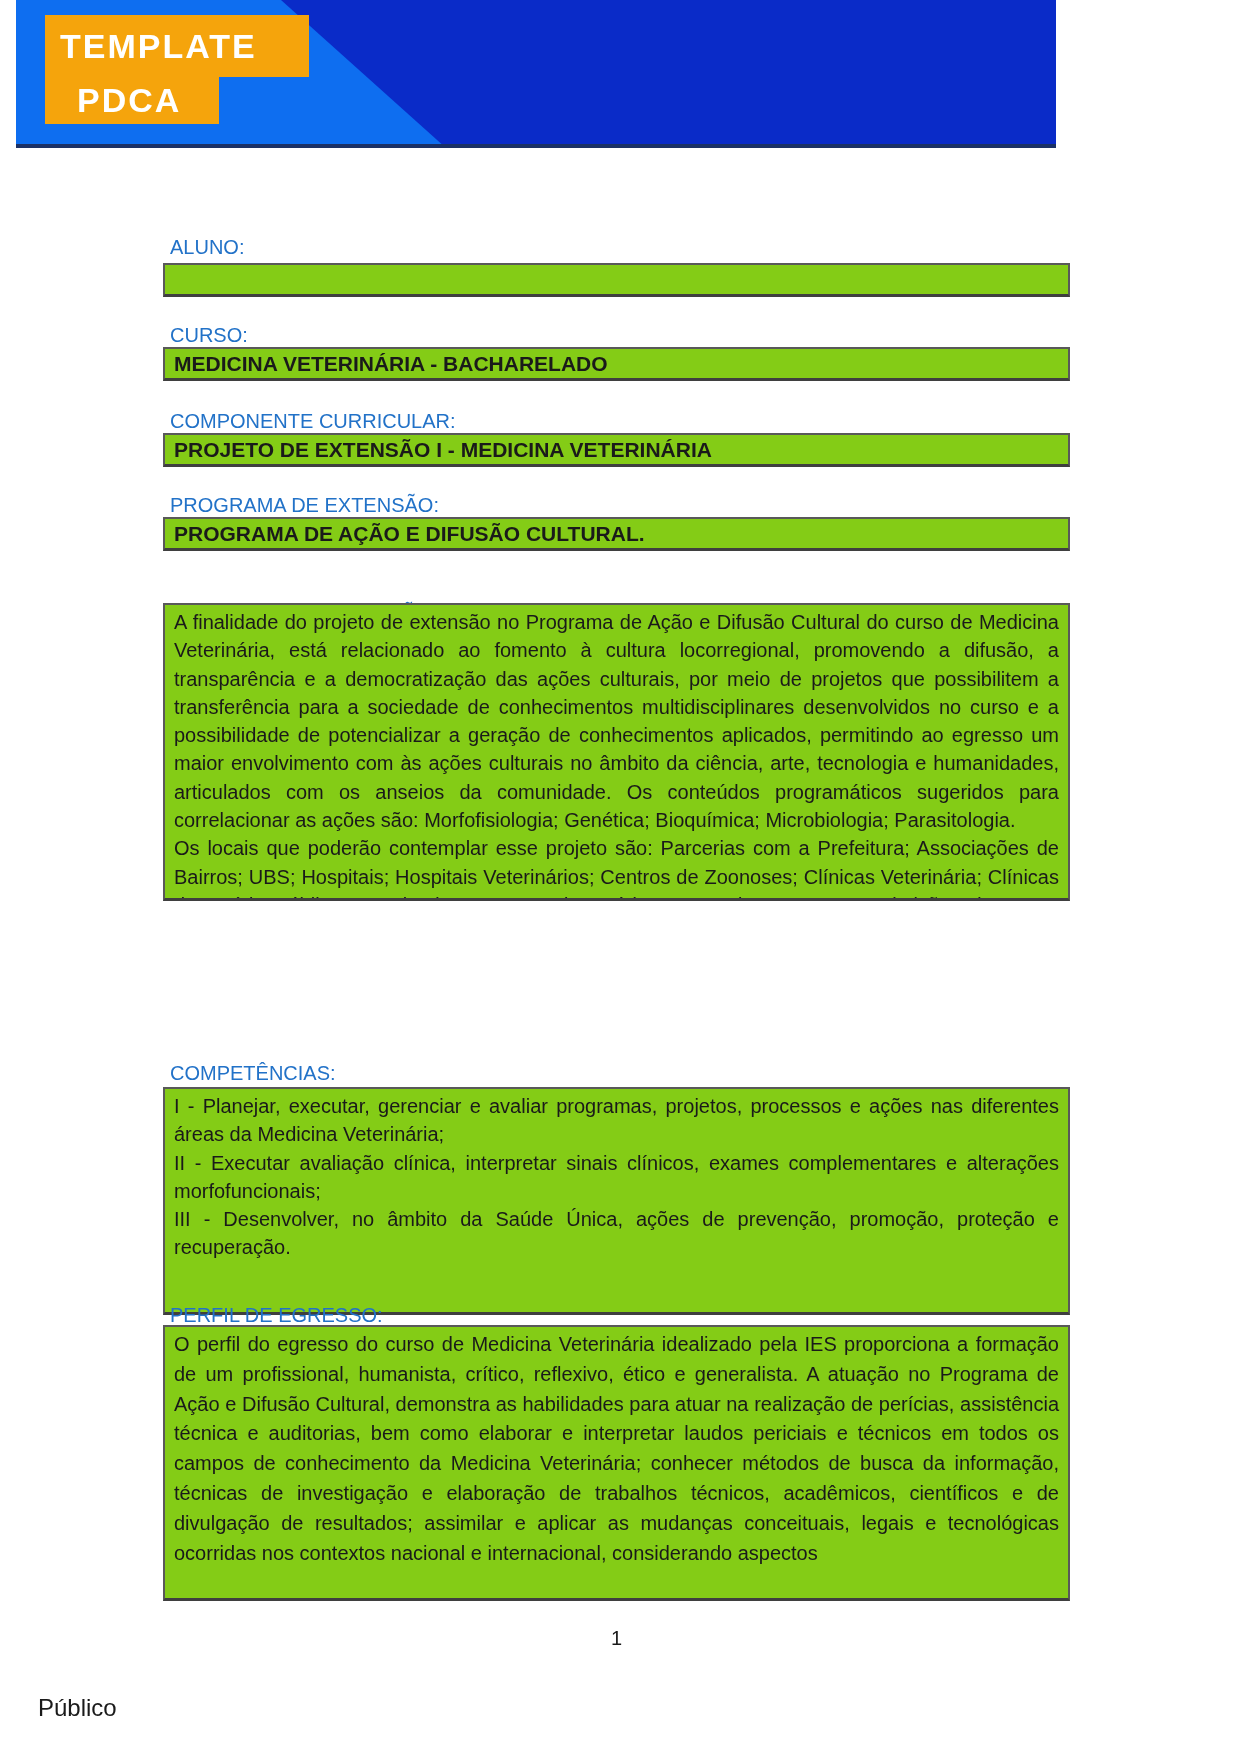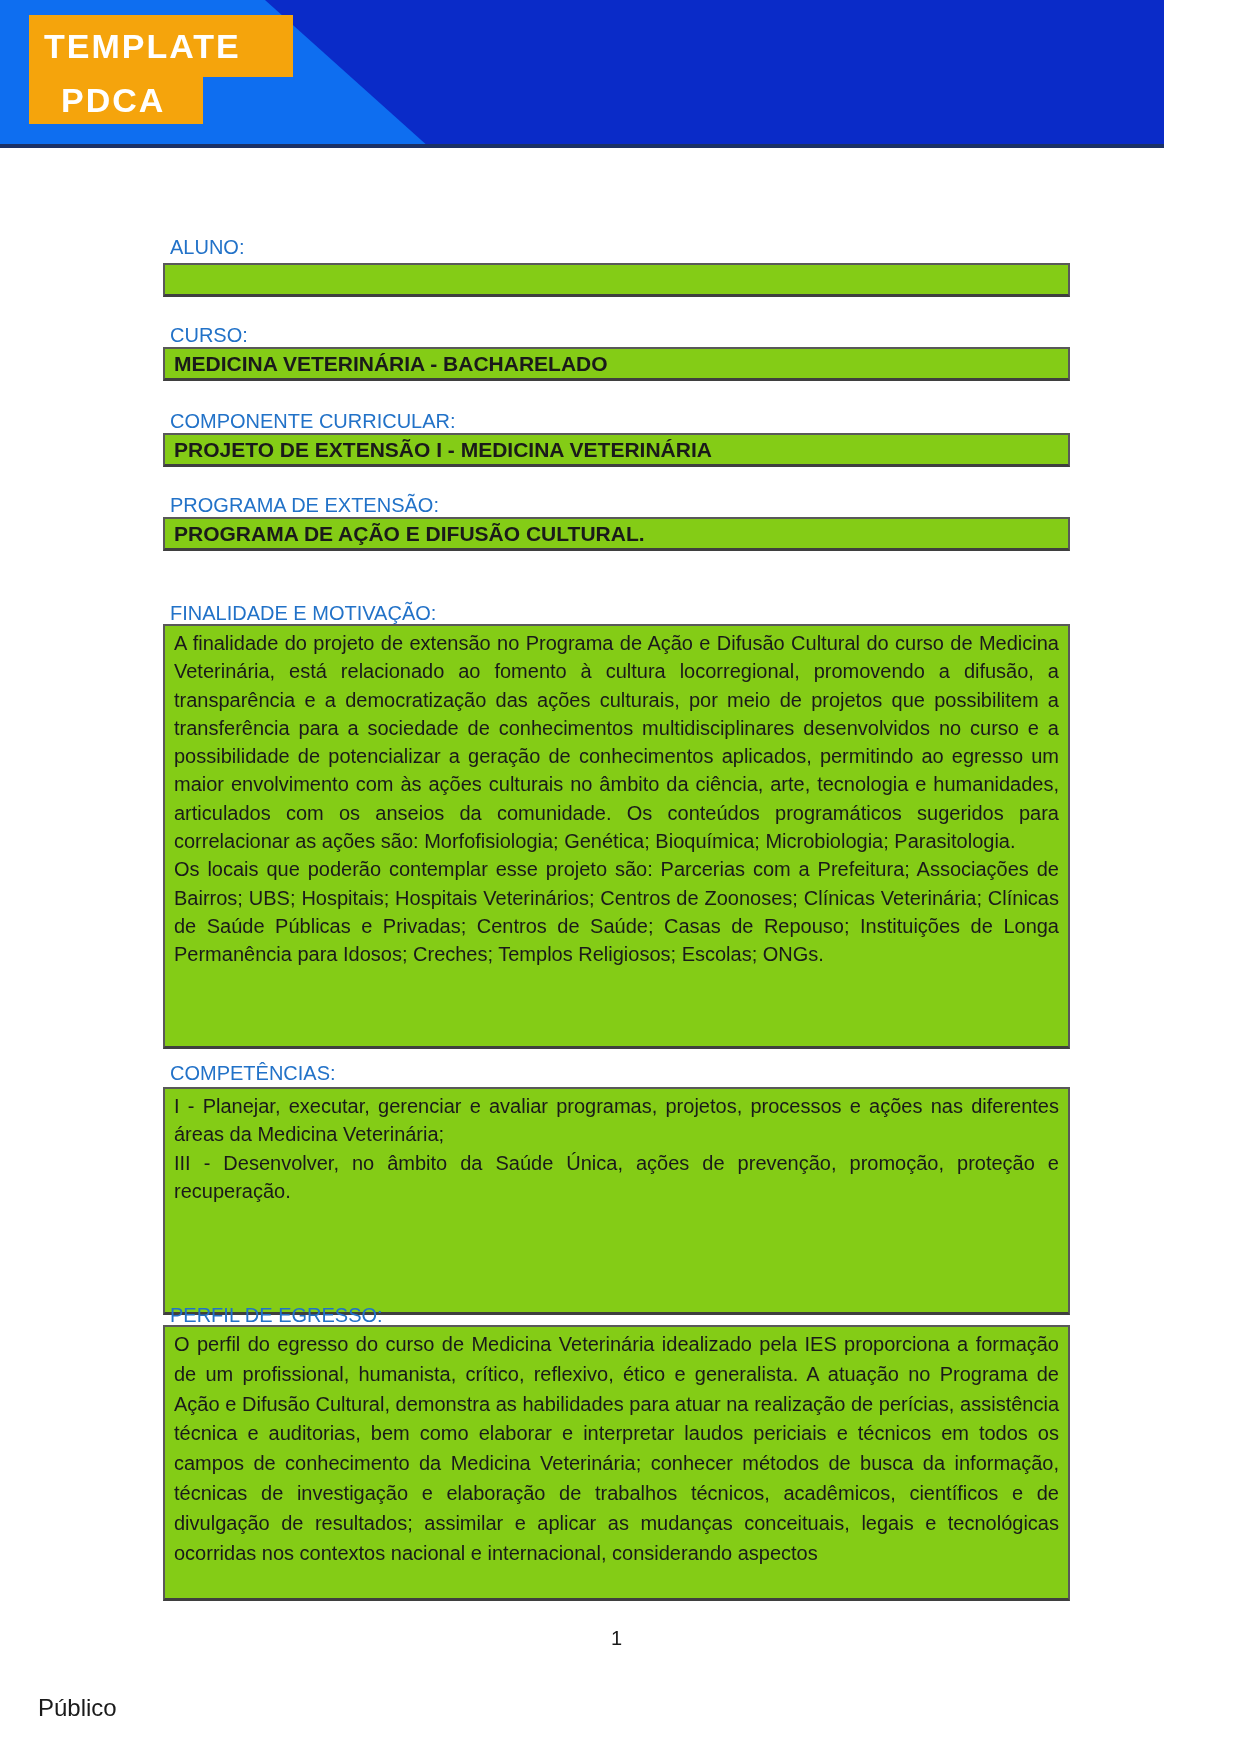--- a/index.html
+++ b/index.html
@@ -6,21 +6,21 @@
   .page{
     position:relative;
     width:1241px;height:1754px;
     background:#ffffff;
     font-family:"Liberation Sans", sans-serif;
     overflow:hidden;
   }
 
   
   .banner{
-    position:absolute;left:0;top:0;width:1164px;height:148px;
+    position:absolute;left:16px;top:0;width:1040px;height:148px;
     background:#0E6EF0;
   }
   .banner-dark{
     position:absolute;left:0;top:0;width:100%;height:100%;
     background:#0A2BC8;
     clip-path:polygon(265px 0, 100% 0, 100% 100%, 430px 100%);
   }
   .banner-strip{
     position:absolute;left:0;bottom:0;width:100%;height:4px;
     background:#1B3166;
@@ -105,28 +105,29 @@
   <div class="fieldbox single" style="top:433px">
     <span>PROJETO DE EXTENSÃO I - MEDICINA VETERINÁRIA</span>
   </div>
 
   <div class="label" style="top:494px">PROGRAMA DE EXTENSÃO:</div>
   <div class="fieldbox single" style="top:517px">
     <span>PROGRAMA DE AÇÃO E DIFUSÃO CULTURAL.</span>
   </div>
 
   <div class="label" style="top:602px">FINALIDADE E MOTIVAÇÃO:</div>
-  <div class="fieldbox area fin" style="top:624px;height:425px">
+  <div class="fieldbox area fin" style="top:603px;height:298px">
     <p>A finalidade do projeto de extensão no Programa de Ação e Difusão Cultural do curso de Medicina Veterinária, está relacionado ao fomento à cultura locorregional, promovendo a difusão, a transparência e a democratização das ações culturais, por meio de projetos que possibilitem a transferência para a sociedade de conhecimentos multidisciplinares desenvolvidos no curso e a possibilidade de potencializar a geração de conhecimentos aplicados, permitindo ao egresso um maior envolvimento com às ações culturais no âmbito da ciência, arte, tecnologia e humanidades, articulados com os anseios da comunidade. Os conteúdos programáticos sugeridos para correlacionar as ações são: Morfofisiologia; Genética; Bioquímica; Microbiologia; Parasitologia.</p>
     <p>Os locais que poderão contemplar esse projeto são: Parcerias com a Prefeitura; Associações de Bairros; UBS; Hospitais; Hospitais Veterinários; Centros de Zoonoses; Clínicas Veterinária; Clínicas de Saúde Públicas e Privadas; Centros de Saúde; Casas de Repouso; Instituições de Longa Permanência para Idosos; Creches; Templos Religiosos; Escolas; ONGs.</p>
   </div>
 
   <div class="label" style="top:1062px">COMPETÊNCIAS:</div>
   <div class="fieldbox area comp" style="top:1087px;height:228px">
     <p>I - Planejar, executar, gerenciar e avaliar programas, projetos, processos e ações nas diferentes áreas da Medicina Veterinária;</p>
+    <p>II - Executar avaliação clínica, interpretar sinais clínicos, exames complementares e alterações morfofuncionais;</p>
     <p>III - Desenvolver, no âmbito da Saúde Única, ações de prevenção, promoção, proteção e recuperação.</p>
   </div>
 
   <div class="label" style="top:1304px">PERFIL DE EGRESSO:</div>
   <div class="fieldbox area perf" style="top:1325px;height:276px">
     <p>O perfil do egresso do curso de Medicina Veterinária idealizado pela IES proporciona a formação de um profissional, humanista, crítico, reflexivo, ético e generalista. A atuação no Programa de Ação e Difusão Cultural, demonstra as habilidades para atuar na realização de perícias, assistência técnica e auditorias, bem como elaborar e interpretar laudos periciais e técnicos em todos os campos de conhecimento da Medicina Veterinária; conhecer métodos de busca da informação, técnicas de investigação e elaboração de trabalhos técnicos, acadêmicos, científicos e de divulgação de resultados; assimilar e aplicar as mudanças conceituais, legais e tecnológicas ocorridas nos contextos nacional e internacional, considerando aspectos</p>
   </div>
 
   <div class="pageno">1</div>
   <div class="footer-class">Público</div>

